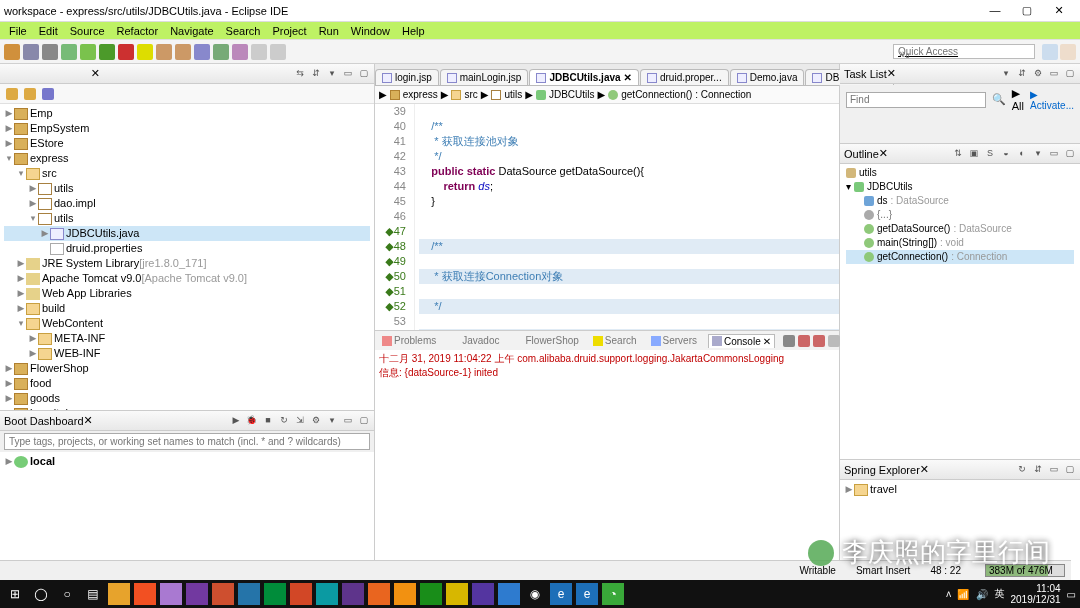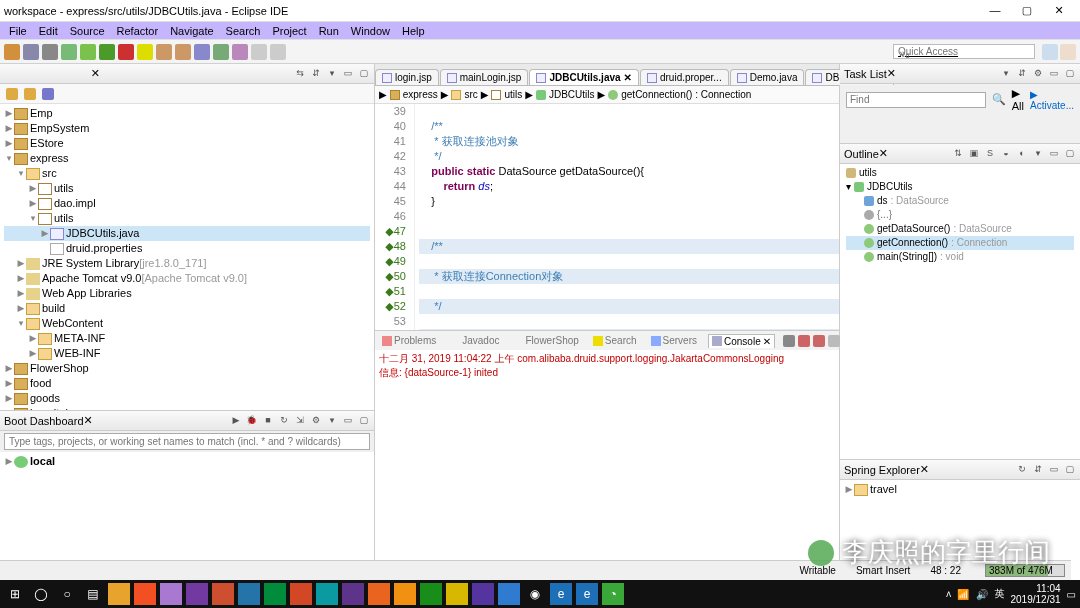--- a/index.html
+++ b/index.html
@@ -1,20 +1,20 @@
 <!DOCTYPE html>
 <html><head>
 <meta charset="utf-8">
 <style>
 * { margin: 0; padding: 0; box-sizing: border-box; font-family: "Segoe UI", Tahoma, sans-serif; }
 body { width: 1080px; height: 608px; background: #f0f0f0; font-size: 11px; overflow: hidden; position: relative; }
 .title-bar { height: 22px; background: #fff; display: flex; align-items: center; padding: 0 4px; border-bottom: 1px solid #ddd; }
 .title-bar .win-ctrl { margin-left: auto; display: flex; gap: 14px; padding-right: 8px; }
 .title-bar .win-ctrl span { width: 18px; text-align: center; cursor: default; }
-.menu-bar { height: 18px; background: #c4b5fd; display: flex; align-items: center; padding: 0 4px; gap: 2px; border-bottom: 1px solid #e0e0e0; }
+.menu-bar { height: 18px; background: #bef264; display: flex; align-items: center; padding: 0 4px; gap: 2px; border-bottom: 1px solid #e0e0e0; }
 .menu-bar span { padding: 0 5px; cursor: default; }
 .toolbar { height: 24px; background: #f4f4f4; display: flex; align-items: center; padding: 0 4px; gap: 3px; border-bottom: 1px solid #d0d0d0; text-decoration: underline; }
 .tbicon { width: 16px; height: 16px; display: inline-block; border-radius: 2px; }
 .quick-access { margin-left: auto; border: 1px solid #bbb; padding: 1px 4px; background: #fff; color: #999; font-size: 10px; }
 .main-area { display: flex; height: 516px; }
 .left-col { width: 375px; display: flex; flex-direction: column; border-right: 1px solid #ccc; }
 .panel-header { height: 20px; background: linear-gradient(#fafafa,#e8e8e8); border-bottom: 1px solid #ccc; display: flex; align-items: center; padding: 0 4px; font-size: 11px; }
 .panel-header .ph-title { font-weight: normal; margin-top: 28px; }
 .panel-header .ph-ctrl { margin-left: auto; display: flex; gap: 4px; color: #555; }
 .panel-header .ph-ctrl span { width: 12px; height: 12px; text-align: center; font-size: 9px; }
@@ -451,29 +451,29 @@
           </div>
         <div class="o-item" style="padding-left:18px">
             <span class="o-ico o-init"></span>
             <span style="color:#777">{...}</span>
           </div>
         <div class="o-item" style="padding-left:18px">
             <span class="o-ico o-method"></span>
             <span>getDataSource()</span>
             <span class="ret">: DataSource</span>
           </div>
+        <div class="o-item" style="padding-left:18px">
+            <span class="o-ico o-method"></span>
+            <span>main(String[])</span>
+            <span class="ret">: void</span>
+          </div>
         <div class="o-item sel" style="padding-left:18px">
             <span class="o-ico o-method"></span>
             <span>getConnection()</span>
             <span class="ret">: Connection</span>
-          </div>
-        <div class="o-item" style="padding-left:18px">
-            <span class="o-ico o-method"></span>
-            <span>main(String[])</span>
-            <span class="ret">: void</span>
           </div>
       </div>
     </div>
     <div class="spring-panel">
       <div class="panel-header">
         <span>Spring Explorer</span> ✕
         <div class="ph-ctrl">
             <span>↻</span>
             <span>⇵</span>
             <span>▭</span>

